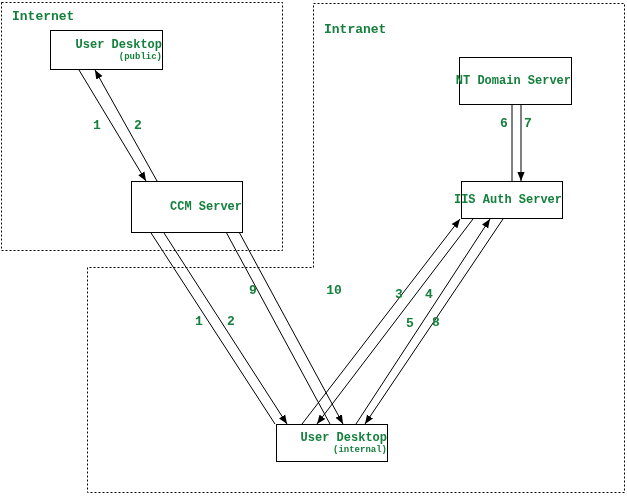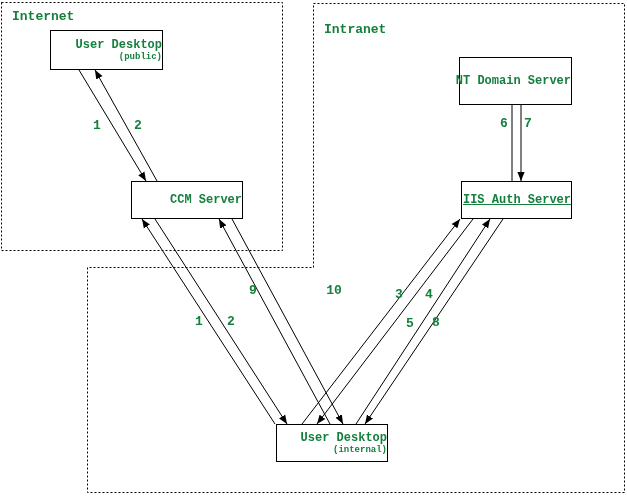--- a/index.html
+++ b/index.html
@@ -73,29 +73,29 @@
   </svg>
 
   <div class="zone-label" style="left:12px; top:9px;">Internet</div>
   <div class="zone-label" style="left:324px; top:22px;">Intranet</div>
 
   <div class="node" style="left:50px; top:30px; width:113px; height:40px;">
     <div class="title">User Desktop</div>
     <div class="sub">(public)</div>
   </div>
 
-  <div class="node" style="left:131px; top:181px; width:112px; height:38px;">
+  <div class="node" style="left:131px; top:181px; width:112px; height:52px;">
     <div class="title">CCM Server</div>
   </div>
 
   <div class="node" style="left:459px; top:30px; width:113px; height:48px;margin-top:27px;">
     <div class="title">NT Domain Server</div>
   </div>
 
-  <div class="node" style="left:461px; top:181px; width:111px; height:38px;text-decoration:underline;">
+  <div class="node" style="left:461px; top:181px; width:102px; height:38px;">
     <div class="title">IIS Auth Server</div>
   </div>
 
   <div class="node" style="left:276px; top:424px; width:112px; height:38px;">
     <div class="title">User Desktop</div>
     <div class="sub">(internal)</div>
   </div>
 
   <div class="num" style="left:97px;  top:125px;">1</div>
   <div class="num" style="left:138px; top:125px;">2</div>

